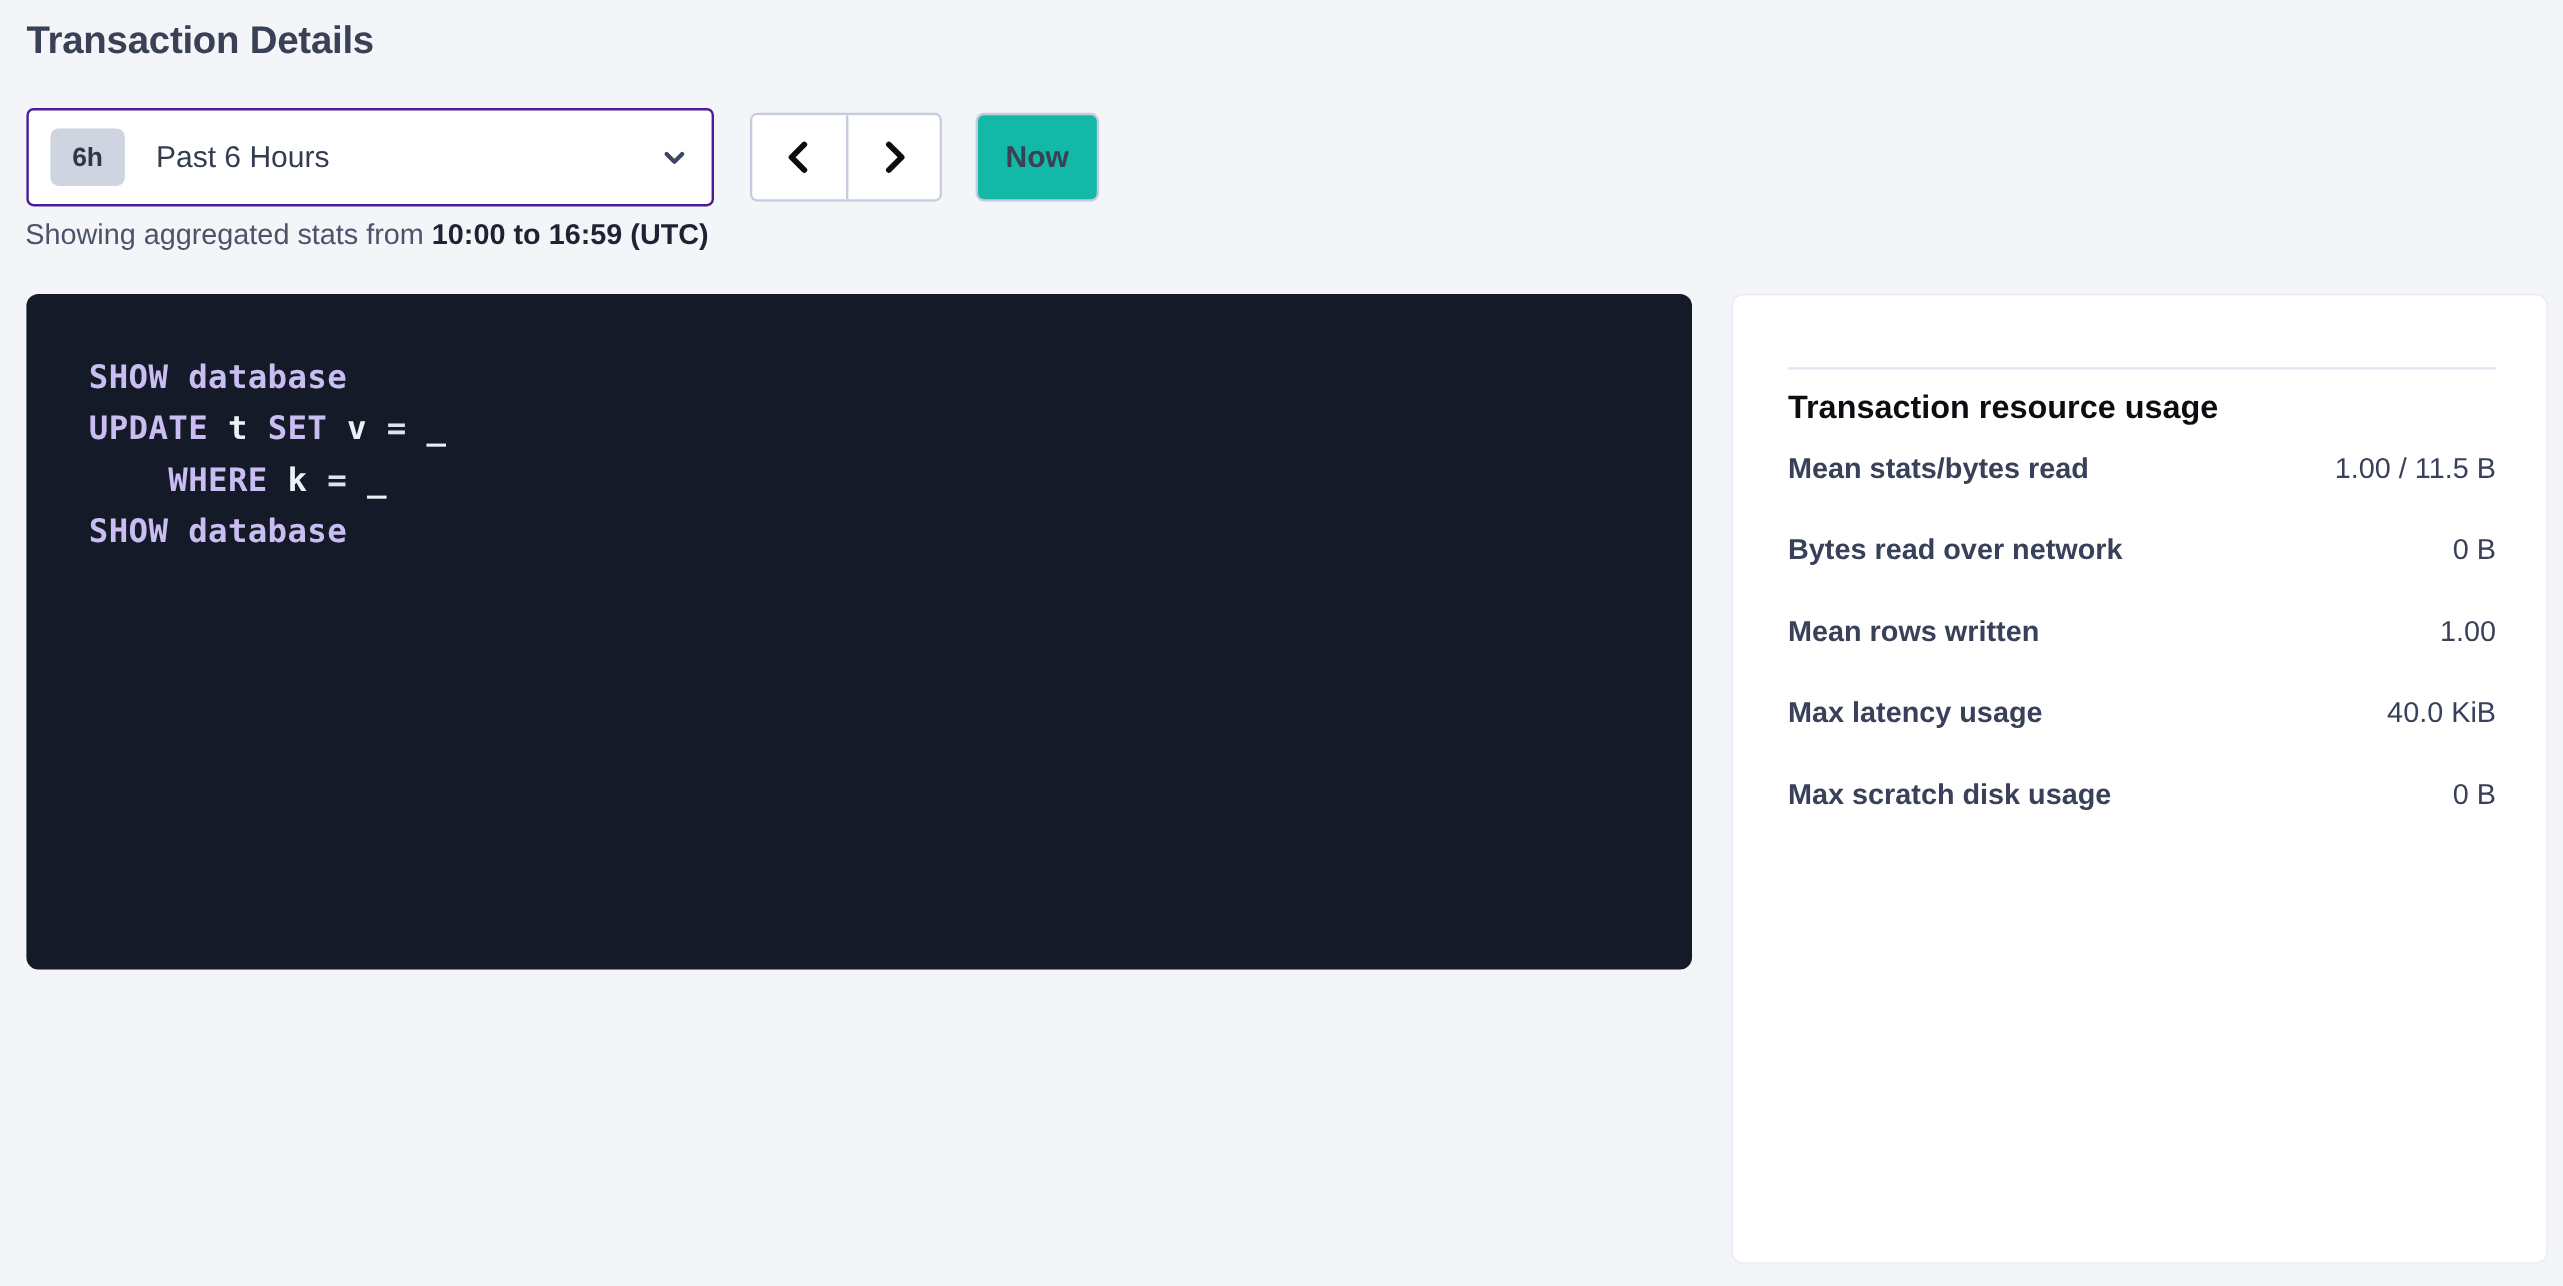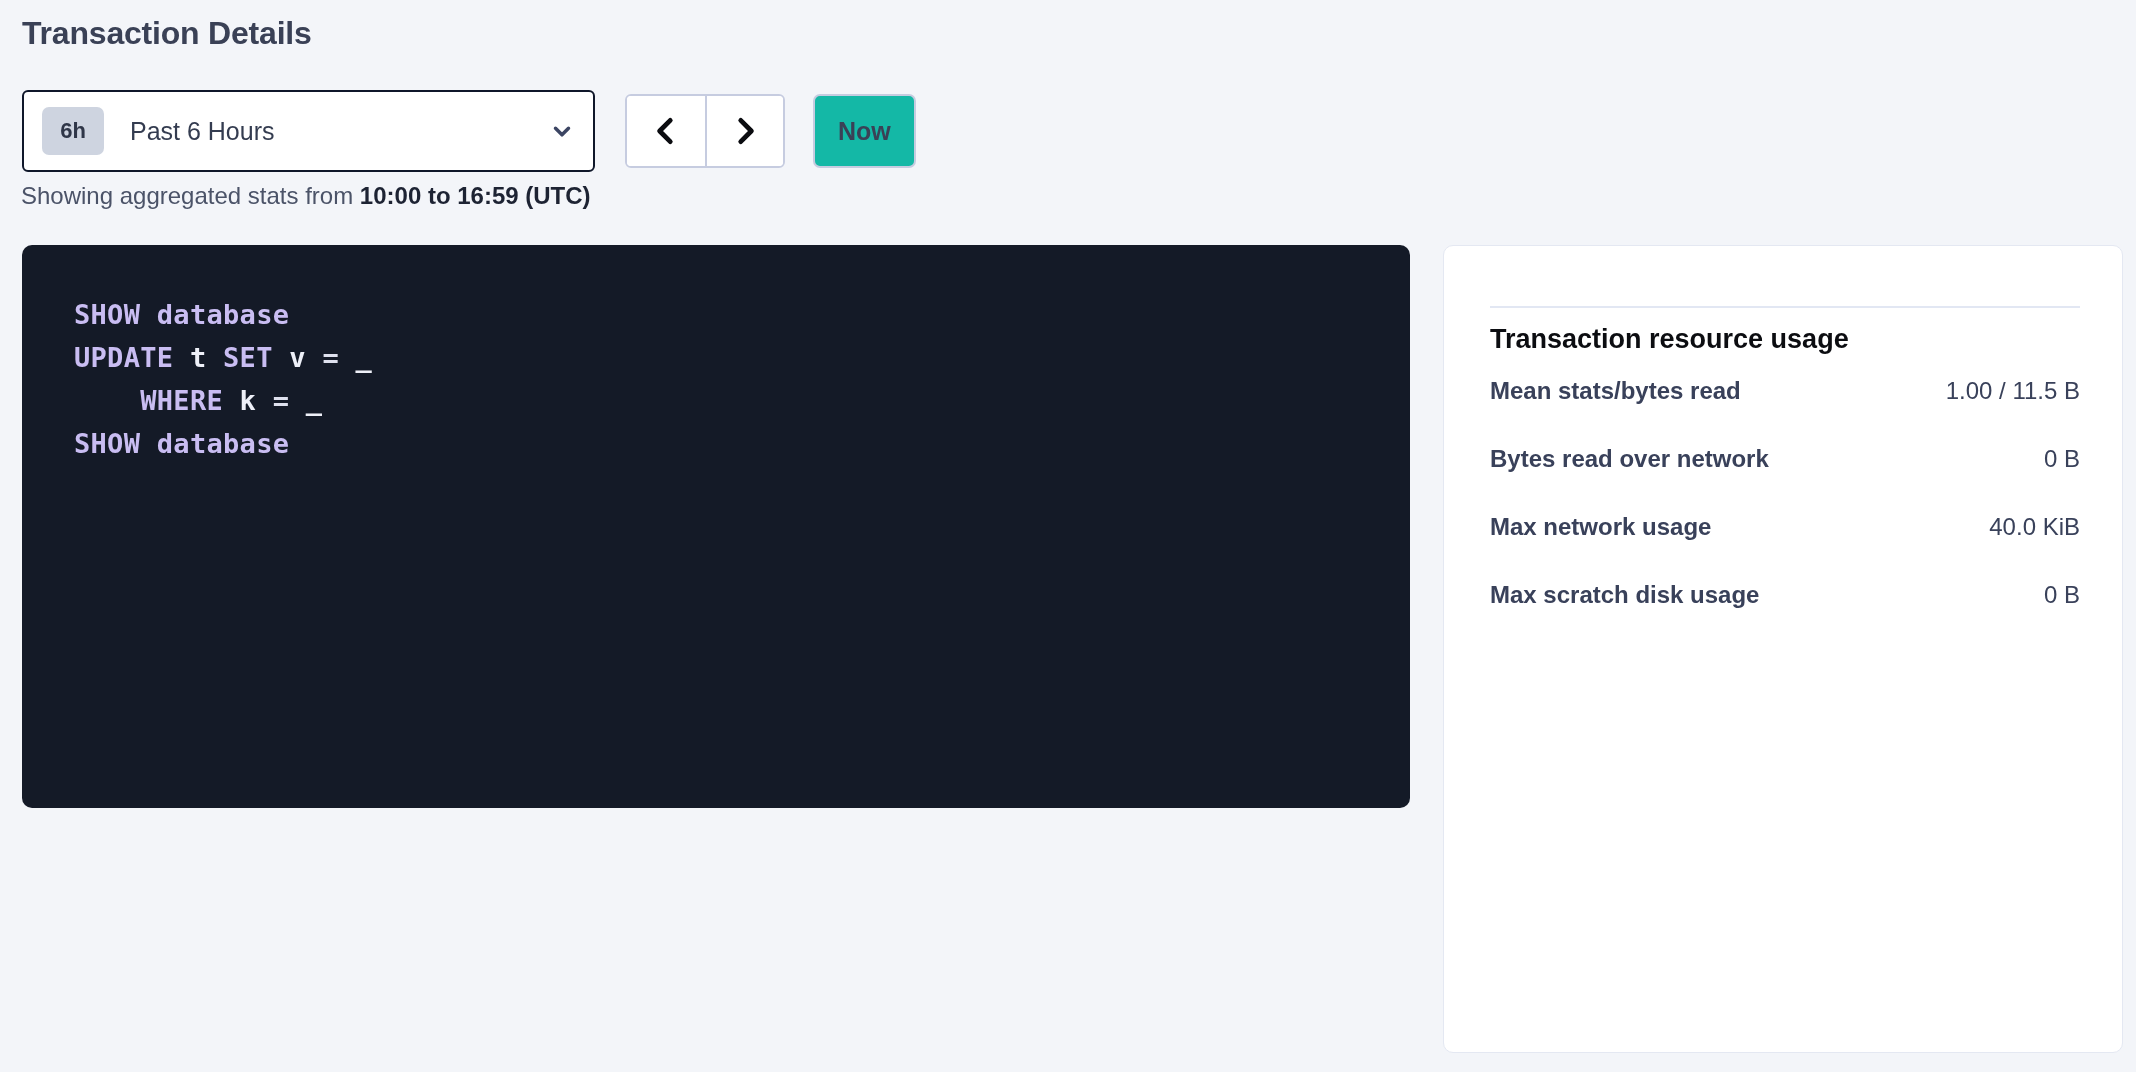--- a/index.html
+++ b/index.html
@@ -45,21 +45,21 @@
     align-items: center;
   }
 
   .range-select {
     display: flex;
     align-items: center;
     box-sizing: border-box;
     width: 573px;
     height: 82px;
     background: #ffffff;
-    border: 2px solid #0f172a;
+    border: 2px solid #4c1d95;
     border-radius: 6px;
     padding: 0 18px 0 18px;
     cursor: pointer;
   }
   .range-badge {
     display: flex;
     align-items: center;
     justify-content: center;
     min-width: 62px;
     height: 48px;
@@ -267,21 +267,25 @@
     <div id="resource-list">
         <div class="stat-row">
           <div class="stat-label">Mean stats/bytes read</div>
           <div class="stat-value">1.00 / 11.5 B</div>
         </div>
         <div class="stat-row">
           <div class="stat-label">Bytes read over network</div>
           <div class="stat-value">0 B</div>
         </div>
         <div class="stat-row">
-          <div class="stat-label">Max network usage</div>
+          <div class="stat-label">Mean rows written</div>
+          <div class="stat-value">1.00</div>
+        </div>
+        <div class="stat-row">
+          <div class="stat-label">Max latency usage</div>
           <div class="stat-value">40.0 KiB</div>
         </div>
         <div class="stat-row">
           <div class="stat-label">Max scratch disk usage</div>
           <div class="stat-value">0 B</div>
         </div>
       </div>
   </div>
 
 </div>

